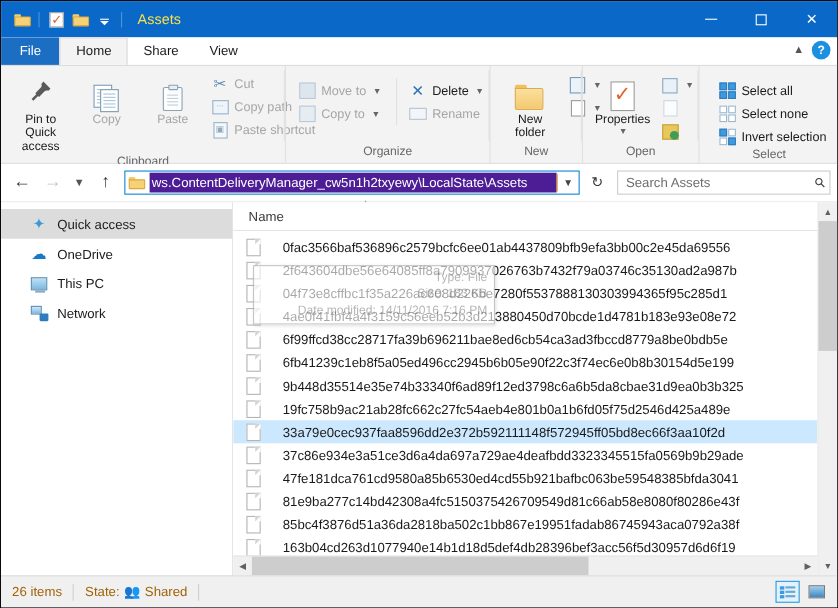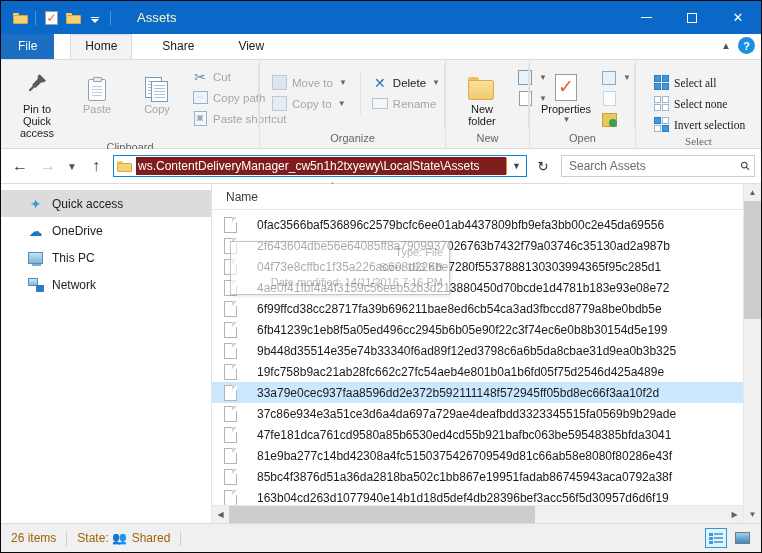--- a/index.html
+++ b/index.html
@@ -16,28 +16,28 @@
   .qat{display:flex;align-items:center;padding-left:8px;gap:0px;}
   .qat-icon{width:22px;height:22px;display:flex;align-items:center;justify-content:center;}
   .folder-mini{width:15px;height:12px;position:relative;}
   .folder-mini:before{content:"";position:absolute;left:0;top:1px;width:6px;height:3px;background:#f5cd6b;border-radius:1px 1px 0 0;}
   .folder-mini:after{content:"";position:absolute;left:0;top:3px;width:15px;height:9px;background:#f7d176;border:1px solid #d9a93f;box-sizing:border-box;border-radius:0 1px 1px 1px;}
   .qat-sep{width:1px;height:14px;background:#4e93d6;margin:0 4px;}
   .qat-prop{width:13px;height:14px;background:#fff;border:1px solid #9aa3ab;position:relative;box-sizing:border-box;}
   .qat-prop .chk{position:absolute;left:1px;top:1px;font-size:12px;line-height:11px;color:#e0632a;font-weight:bold;}
   .qat-caret{font-size:8px;color:#fff;padding:0 2px;position:relative;top:2px;}
   .qat-caret .bar{display:block;width:8px;height:1px;background:#fff;margin-bottom:1px;}
-  .title-text{color:#fef9c3;font-size:13px;margin-left:22px;letter-spacing:.1px;}
+  .title-text{color:#fde047;font-size:13px;margin-left:10px;letter-spacing:.1px;}
   .wbtns{position:absolute;right:0;top:0;display:flex;height:33px;}
   .wbtn{width:46px;height:33px;display:flex;align-items:center;justify-content:center;color:#fff;font-size:13px;}
   .gl-min{display:block;width:11px;height:1px;background:#fff;}
   .gl-max{display:block;width:10px;height:10px;border:1px solid #fff;box-sizing:border-box;}
 
   
-  .tabstrip{height:25px;background:#fff;display:flex;align-items:flex-end;flex:0 0 auto;position:relative;border-bottom:1px solid #dcdcdc;gap:16px;}
+  .tabstrip{height:25px;background:#fff;display:flex;align-items:flex-end;flex:0 0 auto;position:relative;border-bottom:1px solid #dcdcdc;}
   .tab{height:25px;line-height:25px;padding:0 14px;font-size:12px;color:#1a1a1a;cursor:default;}
   .tab.file{background:#1b6ec2;color:#fff;font-size:12px;padding:0 17px;}
   .tab.active{background:#f3f3f3;border-left:1px solid #dcdcdc;border-right:1px solid #dcdcdc;border-top:1px solid #dcdcdc;box-sizing:border-box;line-height:23px;}
   .tabright{position:absolute;right:6px;top:3px;display:flex;align-items:center;gap:7px;}
   .chev-up{font-size:10px;color:#555;}
   .help{width:17px;height:17px;border-radius:50%;background:#1b8fe0;color:#fff;font-size:11px;display:flex;align-items:center;justify-content:center;font-weight:bold;}
 
   
   .ribbon{height:88px;background:#f3f3f3;border-bottom:1px solid #dcdcdc;display:flex;flex:0 0 auto;position:relative;}
   .rgroup{display:flex;flex-direction:column;justify-content:space-between;padding:3px 0 0 0;position:relative;}
@@ -71,21 +71,21 @@
   .xdel{font-size:14px;color:#2e74b5;font-weight:bold;}
   .caret{font-size:8px;color:#666;margin-left:1px;}
 
   
   .addrrow{height:34px;background:#fff;display:flex;align-items:center;padding:0 6px;flex:0 0 auto;gap:2px;position:relative;}
   .navbtn{width:26px;height:26px;display:flex;align-items:center;justify-content:center;font-size:16px;color:#3c3c3c;}
   .navbtn.dim{color:#c8c8c8;}
   .navbtn.small{width:18px;font-size:10px;color:#555;}
   .addrbox{flex:1;height:22px;border:1px solid #0a86d8;display:flex;align-items:center;background:#fff;box-sizing:border-box;margin-left:2px;}
   .addr-fold{margin:0 4px 0 3px;}
-  .addr-txt{flex:1;background:#7f1d1d;color:#fff;font-size:12px;padding:2px 1px 2px 2px;white-space:nowrap;overflow:hidden;text-overflow:clip;direction:rtl;text-align:left;}
+  .addr-txt{flex:1;background:#4c1d95;color:#fff;font-size:12px;padding:2px 1px 2px 2px;white-space:nowrap;overflow:hidden;text-overflow:clip;direction:rtl;text-align:left;}
   .addr-txt span{direction:ltr;unicode-bidi:bidi-override;}
   .addr-caret-cursor{width:1px;background:#e08b2a;align-self:stretch;margin:2px 0;}
   .addr-drop{width:19px;display:flex;align-items:center;justify-content:center;font-size:9px;color:#444;}
   .refresh{width:22px;height:22px;display:flex;align-items:center;justify-content:center;font-size:13px;color:#333;margin-left:3px;}
   .searchbox{width:194px;height:22px;border:1px solid #cccccc;display:flex;align-items:center;background:#fff;box-sizing:border-box;margin-left:5px;padding:0 4px 0 7px;}
   .searchbox .ph{flex:1;color:#6d6d6d;font-size:12px;}
   .mag{font-size:12px;color:#3c3c3c;transform:rotate(-45deg);}
   .collapse-chev{position:absolute;left:327px;bottom:-6px;font-size:9px;color:#999;}
 
   
@@ -197,31 +197,20 @@
           <div class="ico">
             <svg width="26" height="30" viewBox="0 0 26 30">
                 <g fill="#5a5a5a">
                   <path d="M15.5 3.2 l6.4 6.4 -2.0 2.0 c-1.2-.6-2.7-.2-3.8.9 l-4.6 4.6 -.9-.9 -4.3 4.3 -1.6-1.6 4.3-4.3 -.9-.9 4.6-4.6 c1.1-1.1 1.5-2.6 .9-3.8 z"></path>
                 </g>
               </svg>
           </div>
           <div class="lbl">
             <span>Pin to Quick</span><br><span>access</span>
           </div>
-        </div>
-        <div class="bigbtn dis">
-          <div class="ico">
-              <div class="clip">
-                <i style="position:absolute;left:3px;top:6px;right:3px;height:1px;background:#c0cfdb;"></i>
-                <i style="position:absolute;left:3px;top:9px;right:3px;height:1px;background:#c0cfdb;"></i>
-                <i style="position:absolute;left:3px;top:12px;right:3px;height:1px;background:#c0cfdb;"></i>
-                <i style="position:absolute;left:3px;top:15px;right:3px;height:1px;background:#c0cfdb;"></i>
-              </div>
-            </div>
-          <div class="lbl">Paste</div>
         </div>
         <div class="bigbtn dis">
           <div class="ico">
             <div style="position:relative;width:26px;height:26px;">
               <div class="doc-ico" style="position:absolute;left:1px;top:2px;">
                   <i style="top:3px"></i>
                   <i style="top:6px"></i>
                   <i style="top:9px"></i>
                   <i style="top:12px"></i>
                   <i style="top:15px"></i>
@@ -230,20 +219,31 @@
                   <i style="top:3px"></i>
                   <i style="top:6px"></i>
                   <i style="top:9px"></i>
                   <i style="top:12px"></i>
                   <i style="top:15px"></i>
                 </div>
             </div>
           </div>
           <div class="lbl">Copy</div>
         </div>
+        <div class="bigbtn dis">
+          <div class="ico">
+              <div class="clip">
+                <i style="position:absolute;left:3px;top:6px;right:3px;height:1px;background:#c0cfdb;"></i>
+                <i style="position:absolute;left:3px;top:9px;right:3px;height:1px;background:#c0cfdb;"></i>
+                <i style="position:absolute;left:3px;top:12px;right:3px;height:1px;background:#c0cfdb;"></i>
+                <i style="position:absolute;left:3px;top:15px;right:3px;height:1px;background:#c0cfdb;"></i>
+              </div>
+            </div>
+          <div class="lbl">Paste</div>
+        </div>
         <div class="smallcol">
           <div class="smallbtn dis">
             <span class="si">
                 <span class="cut-x">✂</span>
               </span>
             <span>Cut</span>
           </div>
           <div class="smallbtn dis">
             <span class="si">
                 <span style="width:13px;height:11px;border:1px solid #9ab2c6;background:#eef4f9;display:block;font-size:6px;color:#7d9ab0;text-align:center;line-height:10px;">⋯</span>
@@ -358,21 +358,21 @@
                   <b style="position:absolute;right:-1px;bottom:-1px;width:8px;height:8px;border-radius:50%;background:#3f9c59;display:block;"></b>
                 </span>
               </span>
           </div>
         </div>
       </div>
       <div class="rg-label">Open</div>
       <div class="sep"></div>
     </div>
 
-    <div class="rgroup" style="flex:1;font-family:Liberation Serif, serif;">
+    <div class="rgroup" style="flex:1;">
       <div class="rg-body" style="padding-top:8px;padding-left:12px;">
         <div class="smallcol">
           <div class="smallbtn">
             <span class="si">
                 <span class="sel-all">
                   <span></span>
                   <span></span>
                   <span></span>
                   <span></span>
                 </span>

